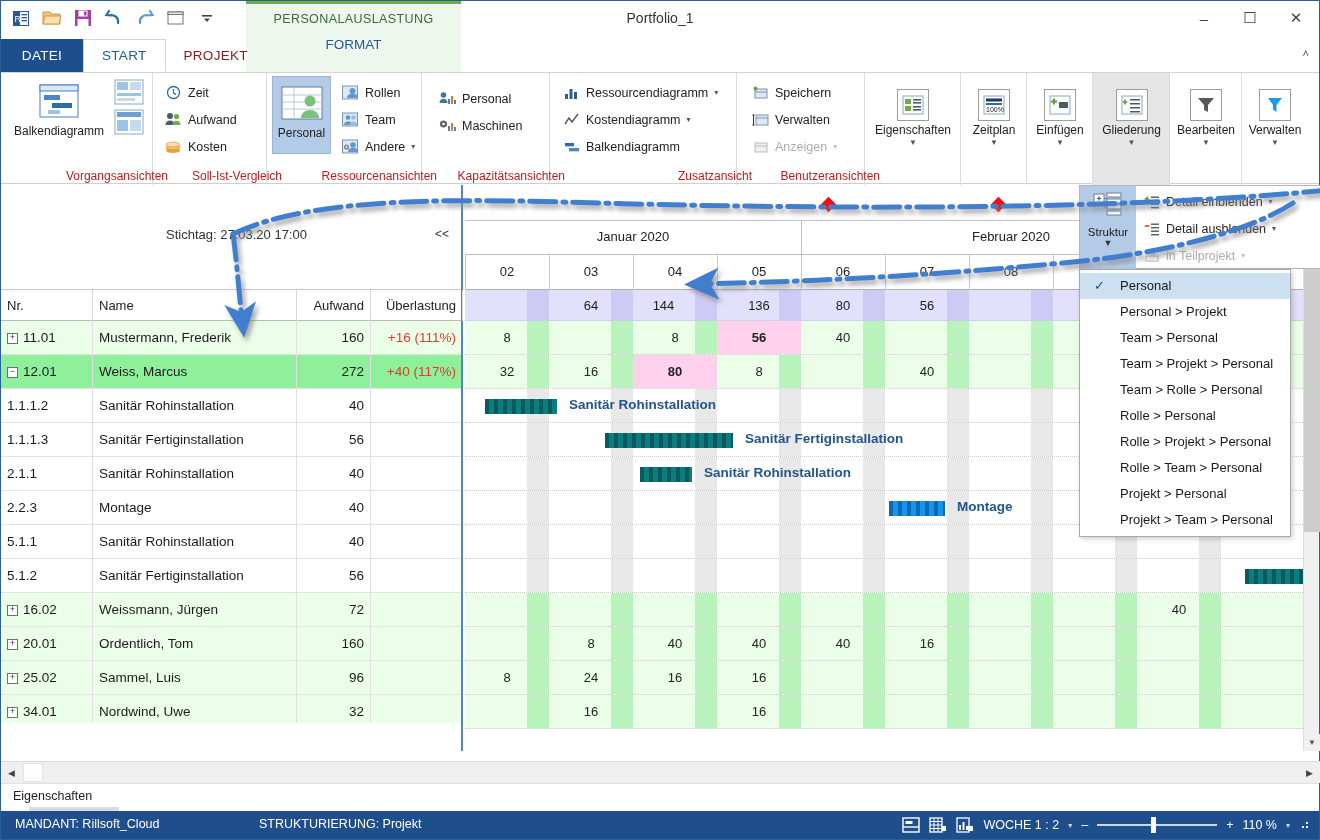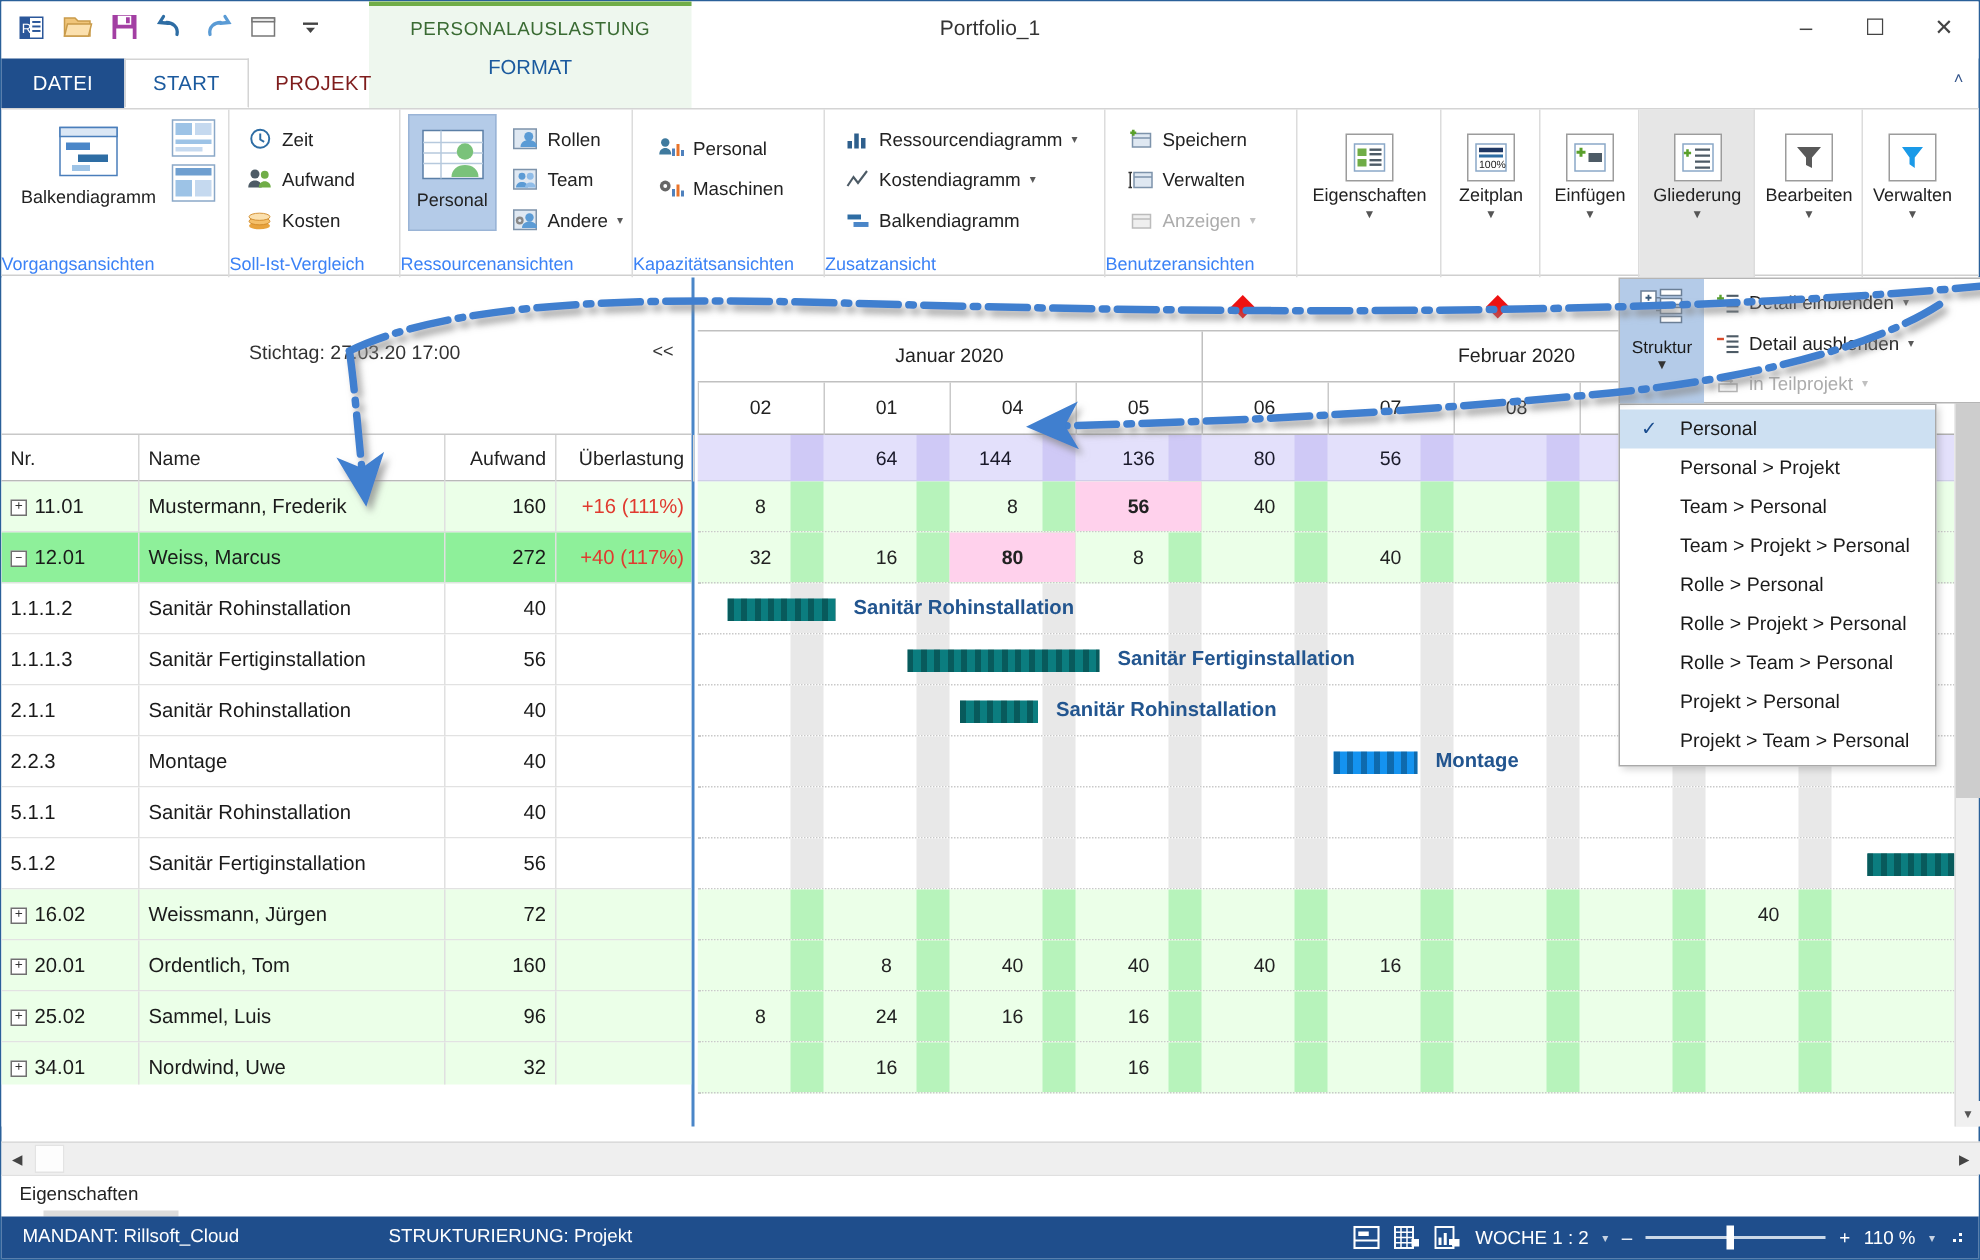--- a/index.html
+++ b/index.html
@@ -35,22 +35,22 @@
                 position:relative; z-index:3; border-top:1px solid #d4d4d4; }
   .ctxgroup { position:absolute; left:245px; top:0; width:215px; height:71px;
               background:#eef7ee; border-top:3px solid #70ad47; }
   .ctxgroup .ctxtitle { text-align:center; font-size:12.5px; color:#3a6b33; padding-top:8px; letter-spacing:.4px;}
   .ctxgroup .ctxtab { text-align:center; font-size:13.5px; color:#1b5a9e; padding-top:11px; }
 
   
   .ribbon { position:absolute; left:0; top:71px; width:100%; height:112px;
             background:#fff; border-top:1px solid #d4d4d4; border-bottom:1px solid #cfcfcf; }
   .rgroup { position:absolute; top:0; height:112px; border-right:1px solid #dcdcdc; }
-  .rglabel { position:absolute; bottom:2px; left:0; width:100%; text-align:left;
-             font-size:12px; color:#3b82f6; }
+  .rglabel { position:absolute; bottom:2px; left:16px; width:100%; text-align:right;
+             font-size:12px; color:#b91c1c; }
   .bigbtn { display:flex; flex-direction:column; align-items:center; justify-content:flex-start;
             padding-top:8px; height:86px; }
   .bigbtn .lbl { font-size:12px; color:#222; margin-top:3px; text-align:center; line-height:13px;}
   .bigbtn .caret { font-size:8px; color:#555; line-height:9px; margin-top:1px;}
   .smallrow { display:flex; align-items:center; gap:6px; height:27px; padding:0 5px; font-size:12.5px; color:#222; }
   .smallrow .ic { width:17px; height:17px; display:flex; align-items:center; justify-content:center; }
   .smallrow.dis { color:#acacac; }
   .sel-bg { background:#b4cbe8; border:1px solid #9ab4d6; }
   .hl-bg { background:#e6e6e6; }
   .iconbox { width:32px; height:32px; border:1px solid #9c9c9c; background:#fff;
@@ -629,21 +629,21 @@
     <div class="gtop">
       <div class="band1"></div>
       <div class="band2"></div>
       <div class="band3"></div>
       <div id="timescale-overlay">
           <div class="monthlbl" style="left: 0px; width: 336px; top: 44px;">Januar 2020</div>
           <div class="monthlbl" style="left: 336px; width: 420px; top: 44px;">Februar 2020</div>
           <div class="vsep" style="left: 336px;"></div>
           <div class="weeklbl" style="left: 0px; width: 84px; top: 79px;">02</div>
           <div style="position: absolute; top: 70px; left: 0px; width: 1px; height: 35px; background: rgb(201, 201, 201);"></div>
-          <div class="weeklbl" style="left: 84px; width: 84px; top: 79px;">01</div>
+          <div class="weeklbl" style="left: 84px; width: 84px; top: 79px;">03</div>
           <div style="position: absolute; top: 70px; left: 84px; width: 1px; height: 35px; background: rgb(201, 201, 201);"></div>
           <div class="weeklbl" style="left: 168px; width: 84px; top: 79px;">04</div>
           <div style="position: absolute; top: 70px; left: 168px; width: 1px; height: 35px; background: rgb(201, 201, 201);"></div>
           <div class="weeklbl" style="left: 252px; width: 84px; top: 79px;">05</div>
           <div style="position: absolute; top: 70px; left: 252px; width: 1px; height: 35px; background: rgb(201, 201, 201);"></div>
           <div class="weeklbl" style="left: 336px; width: 84px; top: 79px;">06</div>
           <div style="position: absolute; top: 70px; left: 336px; width: 1px; height: 35px; background: rgb(201, 201, 201);"></div>
           <div class="weeklbl" style="left: 420px; width: 84px; top: 79px;">07</div>
           <div style="position: absolute; top: 70px; left: 420px; width: 1px; height: 35px; background: rgb(201, 201, 201);"></div>
           <div class="weeklbl" style="left: 504px; width: 84px; top: 79px;">08</div>
@@ -1002,20 +1002,21 @@
         <span class="caret-s">▾</span>
       </div>
     </div>
   </div>
 
   <div class="dropmenu" id="dropmenu">
       <div class="dmitem sel"><span class="chk">✓</span><span>Personal</span></div>
       <div class="dmitem"><span>Personal &gt; Projekt</span></div>
       <div class="dmitem"><span>Team &gt; Personal</span></div>
       <div class="dmitem"><span>Team &gt; Projekt &gt; Personal</span></div>
+      <div class="dmitem"><span>Team &gt; Rolle &gt; Personal</span></div>
       <div class="dmitem"><span>Rolle &gt; Personal</span></div>
       <div class="dmitem"><span>Rolle &gt; Projekt &gt; Personal</span></div>
       <div class="dmitem"><span>Rolle &gt; Team &gt; Personal</span></div>
       <div class="dmitem"><span>Projekt &gt; Personal</span></div>
       <div class="dmitem"><span>Projekt &gt; Team &gt; Personal</span></div>
     </div>
 
   <svg class="arrows" width="1320" height="840">
     <defs>
       <filter id="sh" x="-40%" y="-40%" width="200%" height="200%">

